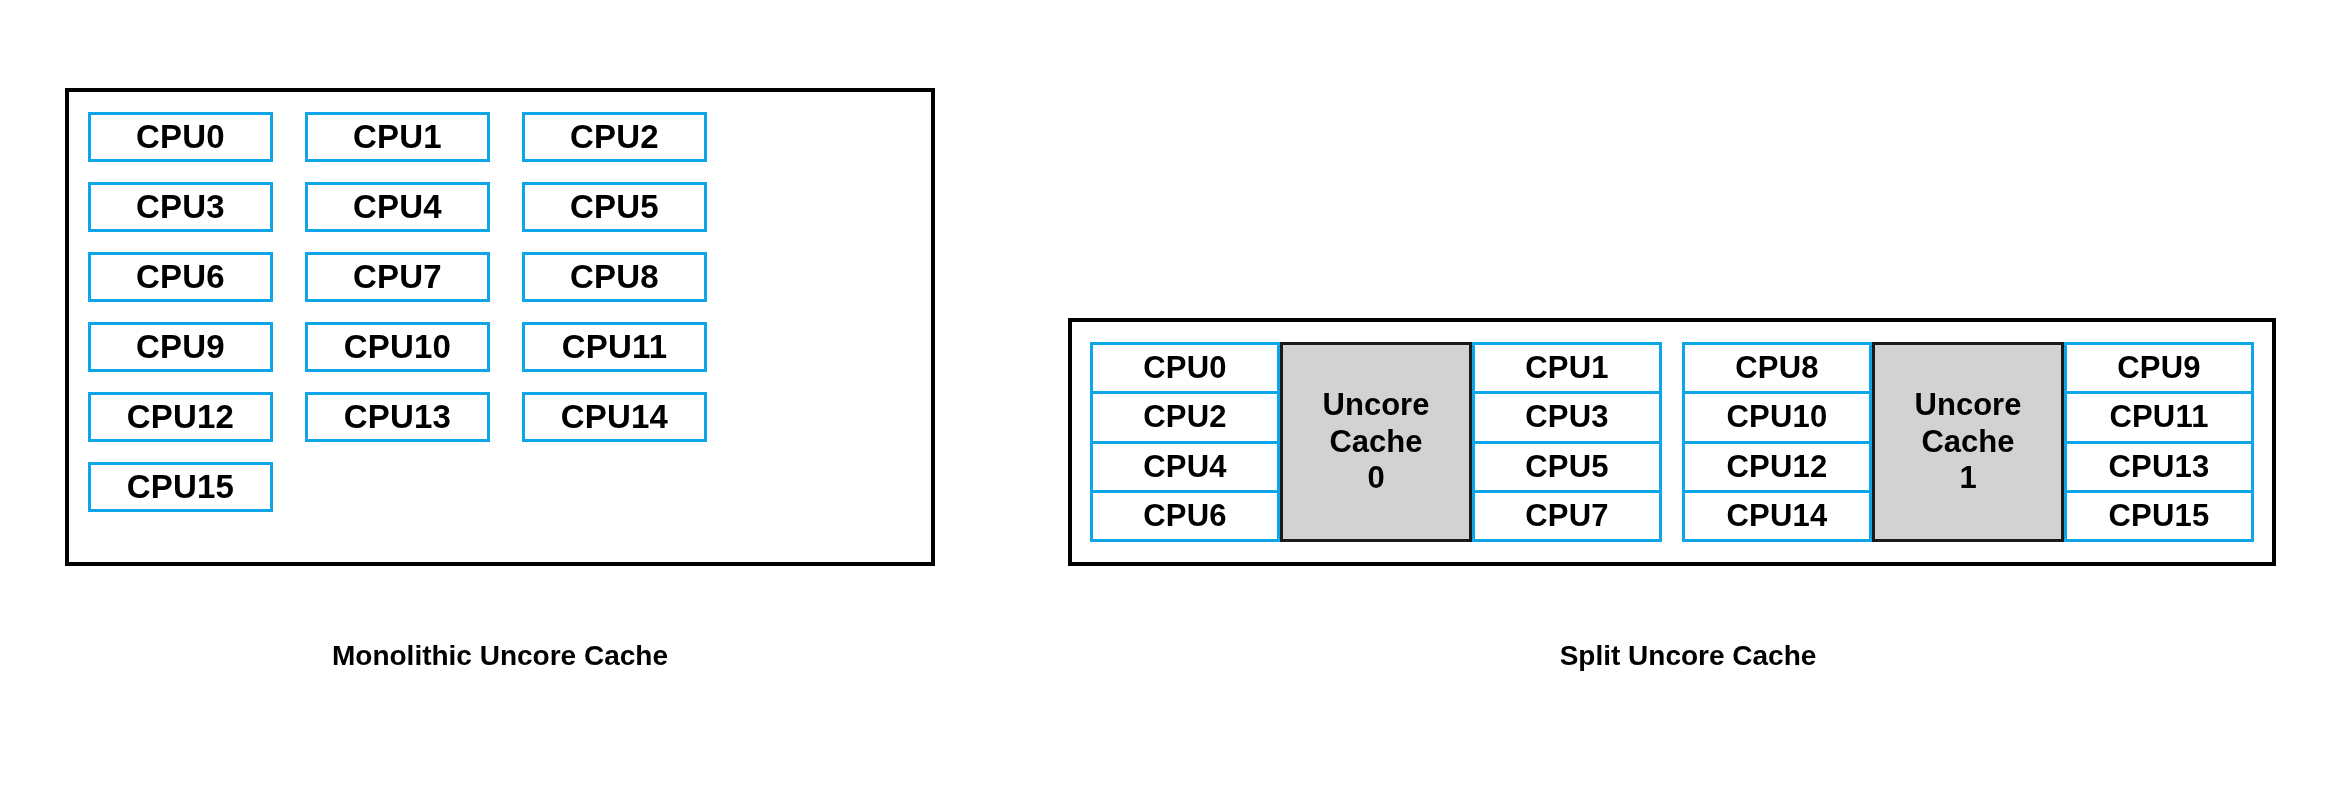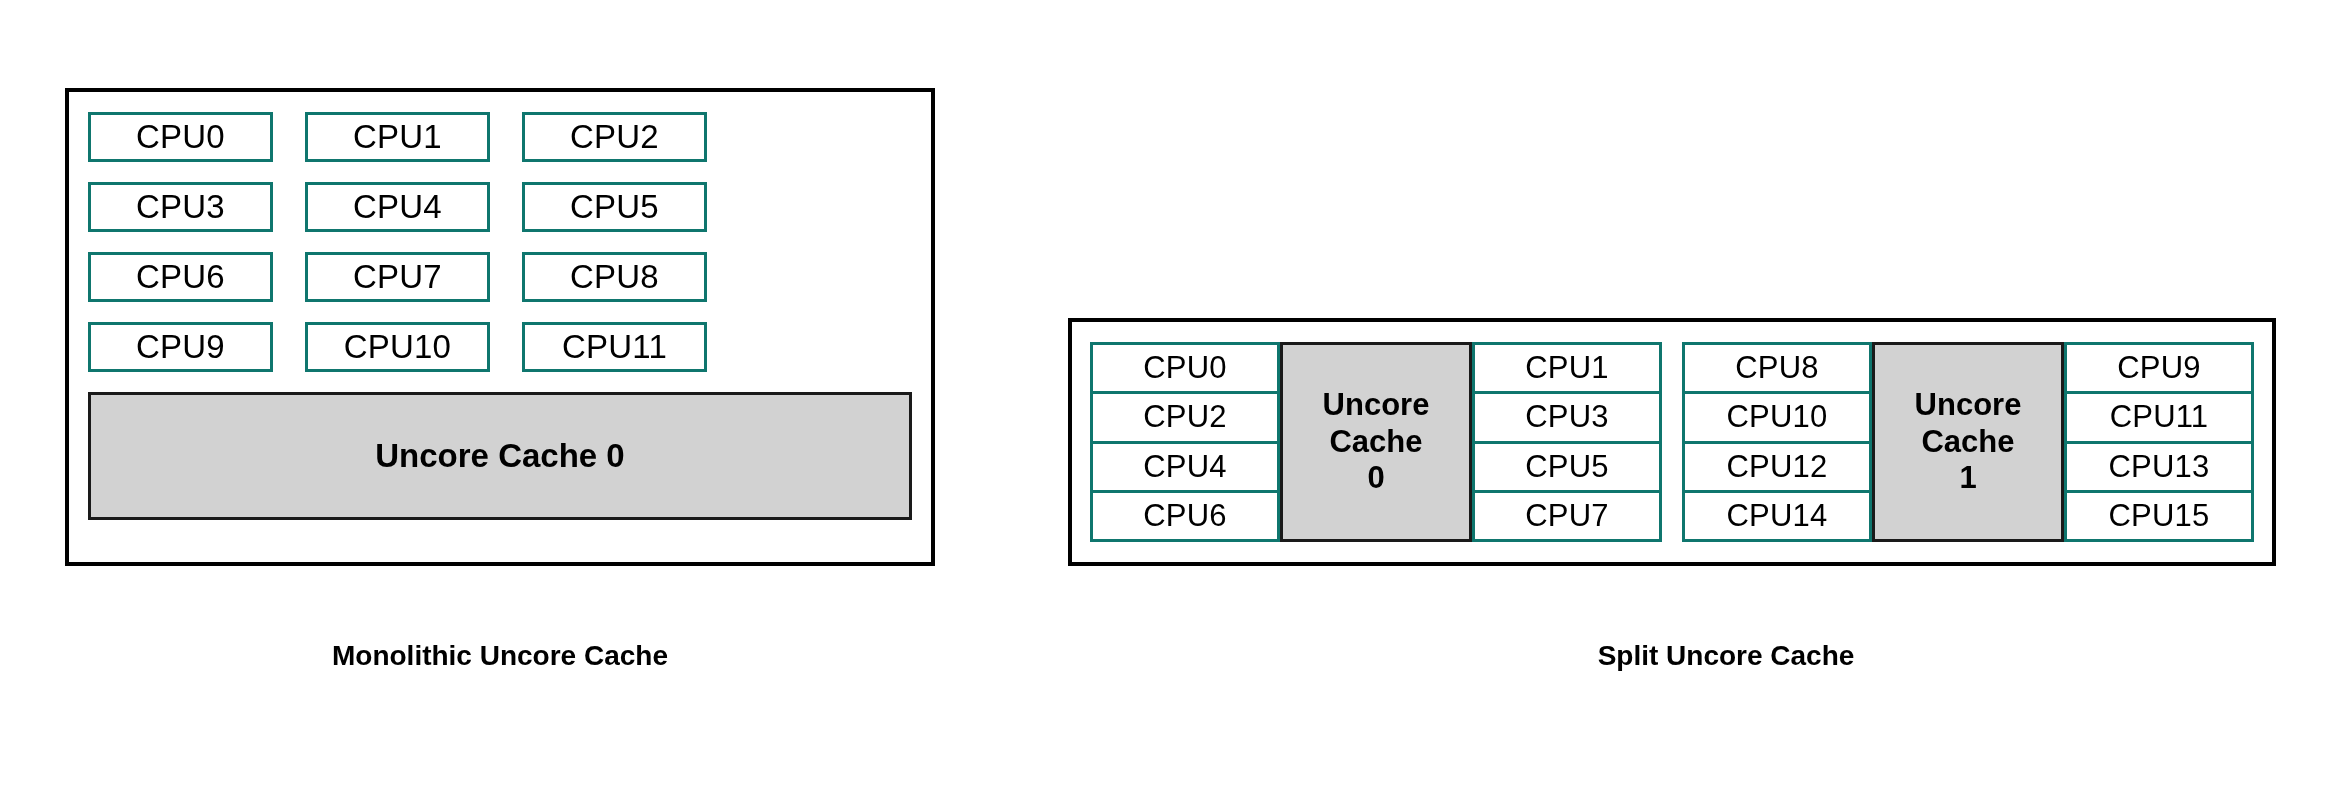--- a/index.html
+++ b/index.html
@@ -18,26 +18,26 @@
   
   .panel {
     position: absolute;
     box-sizing: border-box;
     border: 4px solid #000000;
     background: #ffffff;
   }
 
   .cpu-box {
     box-sizing: border-box;
-    border: 3px solid #0f766e;
+    border: 3px solid #0ea5e9;
     background: #ffffff;
     display: flex;
     align-items: center;
     justify-content: center;
-    font-weight: normal;
+    font-weight: bold;
     color: #000000;
     letter-spacing: .2px;
   }
 
   .cache-box {
     box-sizing: border-box;
     border: 3px solid #1a1a1a;
     background: #d2d2d2;
     display: flex;
     align-items: center;
@@ -126,21 +126,21 @@
   }
   .cache-line { display: block; }
 
   
   #caption-monolithic {
     left: 65px;
     top: 640px;
     width: 870px;
   }
   #caption-split {
-    left: 1122px;
+    left: 1084px;
     top: 640px;
     width: 1208px;
   }
 </style>
 </head>
 <body>
 
 <div class="panel" id="monolithic-panel">
 
   <div id="monolithic-cpu-grid">
@@ -155,21 +155,20 @@
     <div class="cpu-box">CPU8</div>
     <div class="cpu-box">CPU9</div>
     <div class="cpu-box">CPU10</div>
     <div class="cpu-box">CPU11</div>
     <div class="cpu-box">CPU12</div>
     <div class="cpu-box">CPU13</div>
     <div class="cpu-box">CPU14</div>
     <div class="cpu-box">CPU15</div>
   </div>
 
-  <div class="cache-box" id="monolithic-cache">Uncore Cache 0</div>
 </div>
 
 <div class="panel" id="split-panel">
   <div id="split-clusters">
 
     <div class="cluster">
       <div class="cluster-col">
         <div class="cpu-box">CPU0</div>
         <div class="cpu-box">CPU2</div>
         <div class="cpu-box">CPU4</div>

